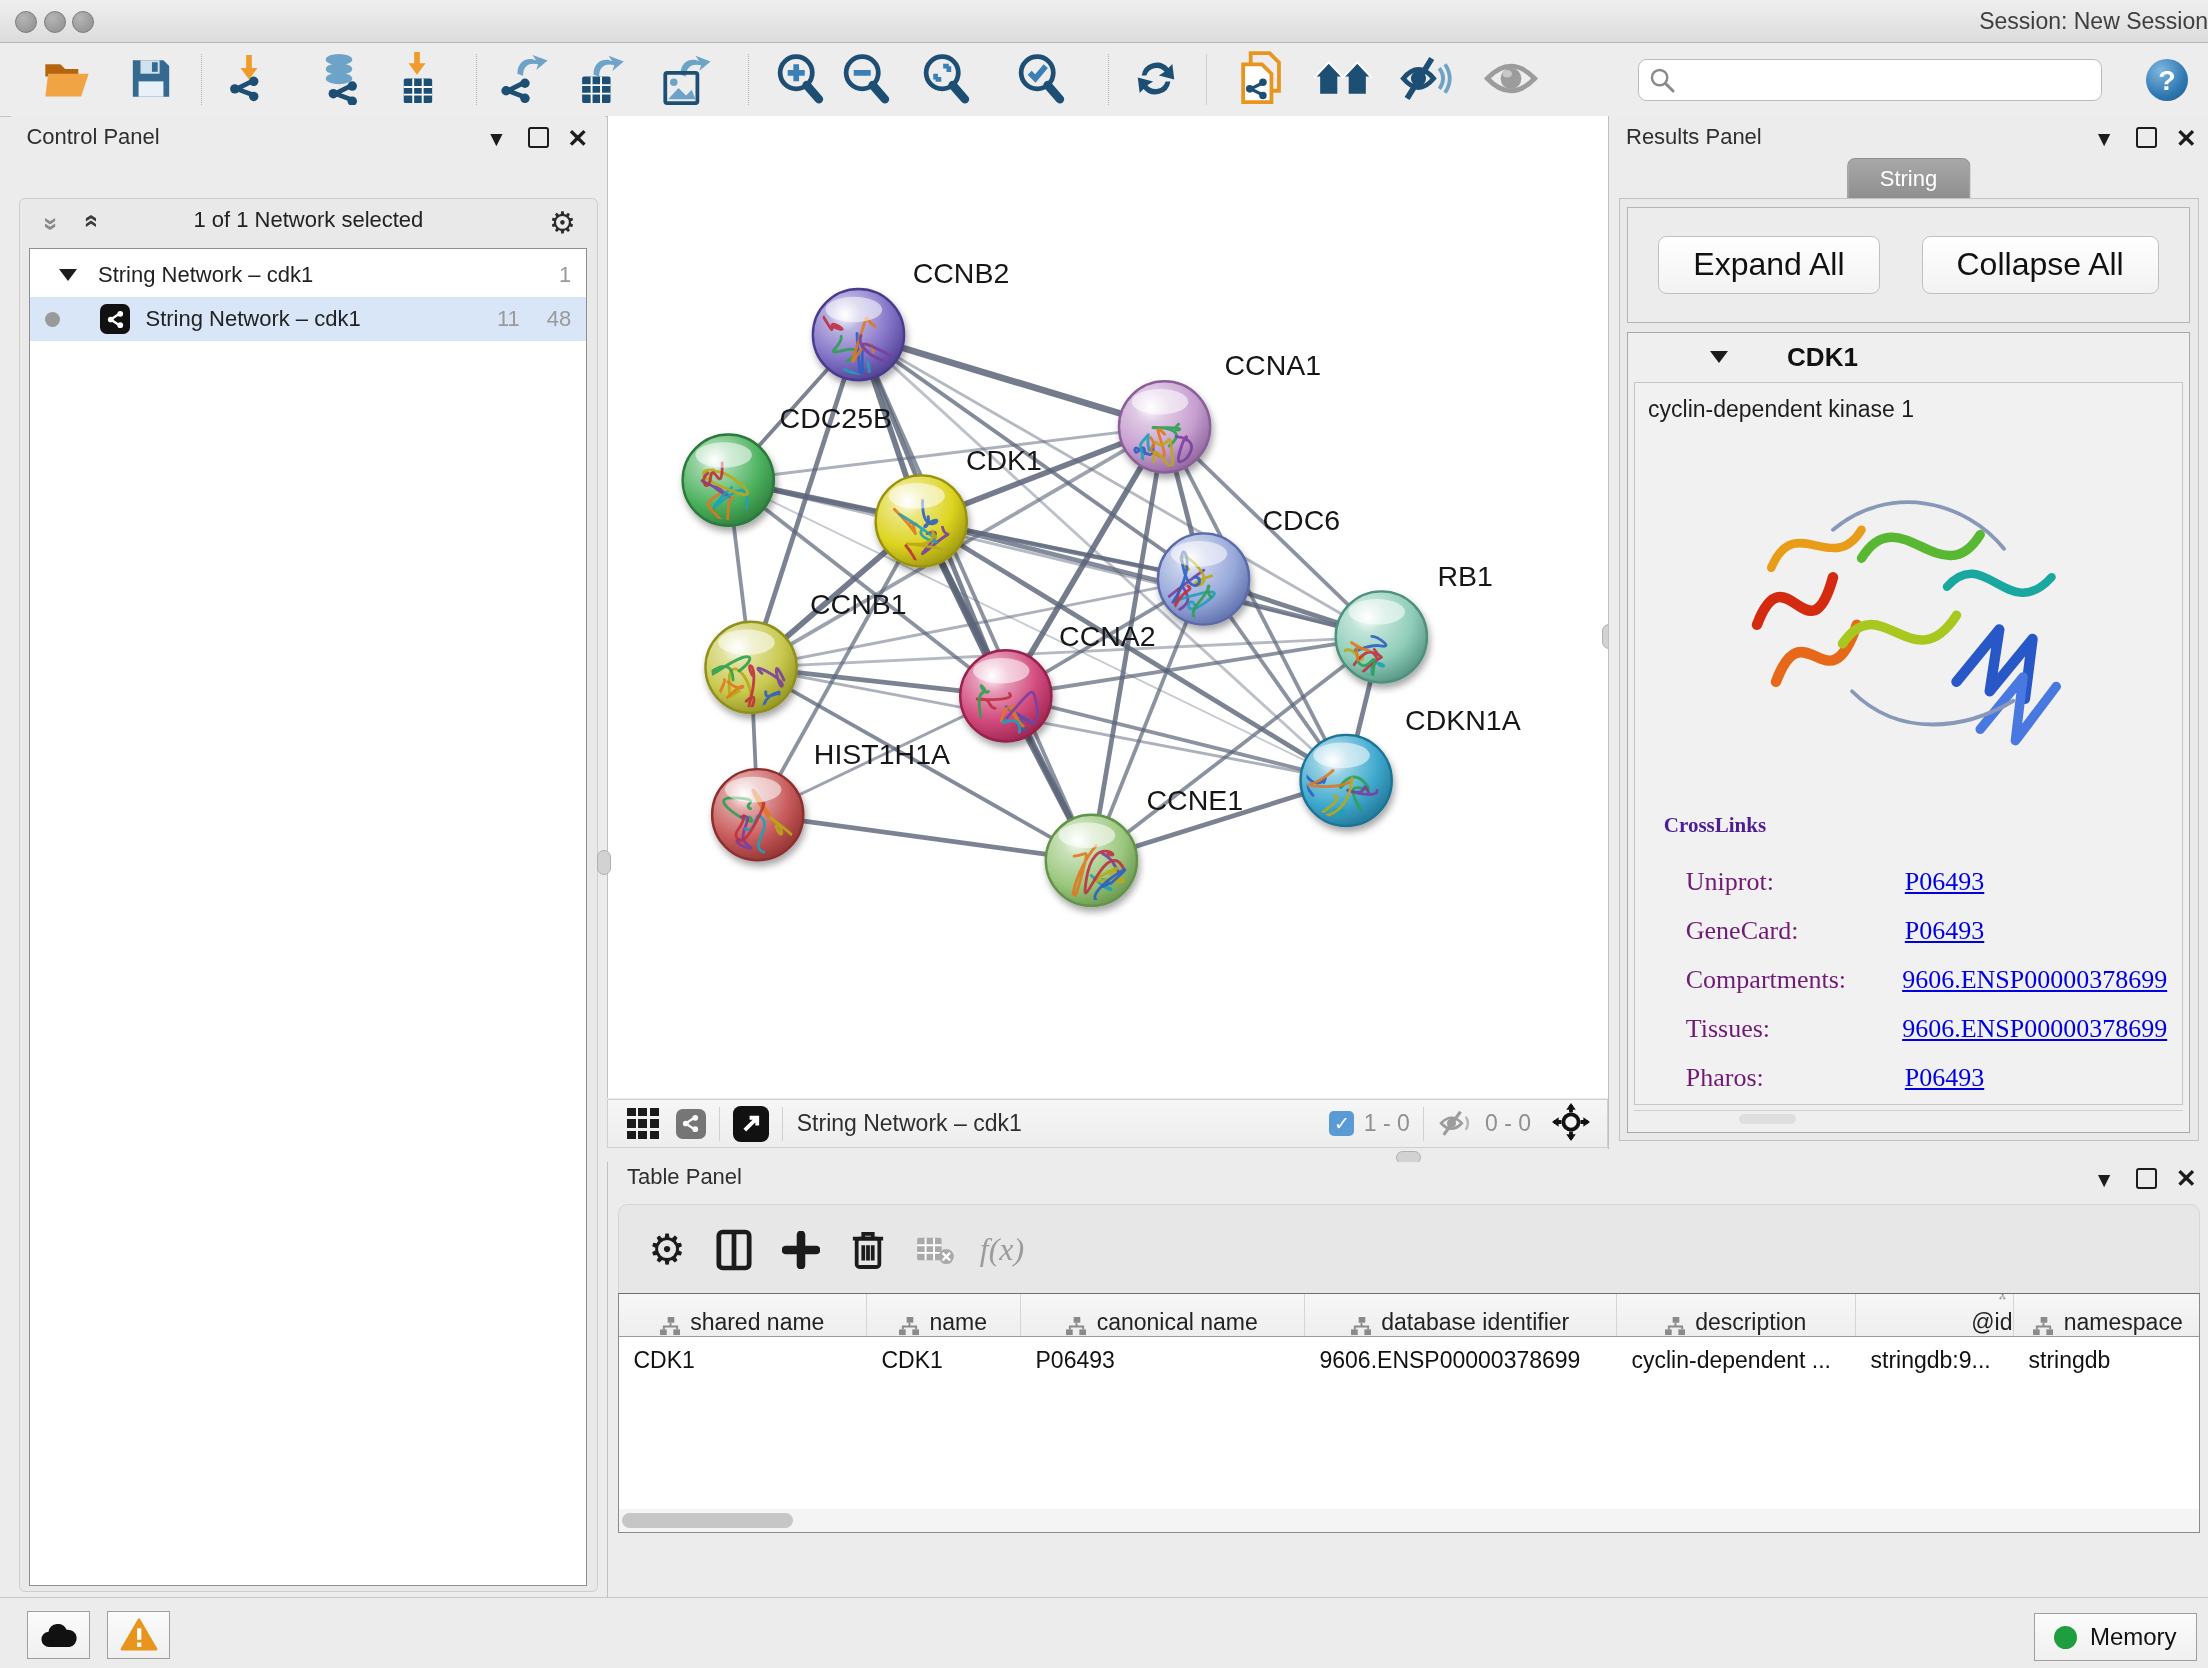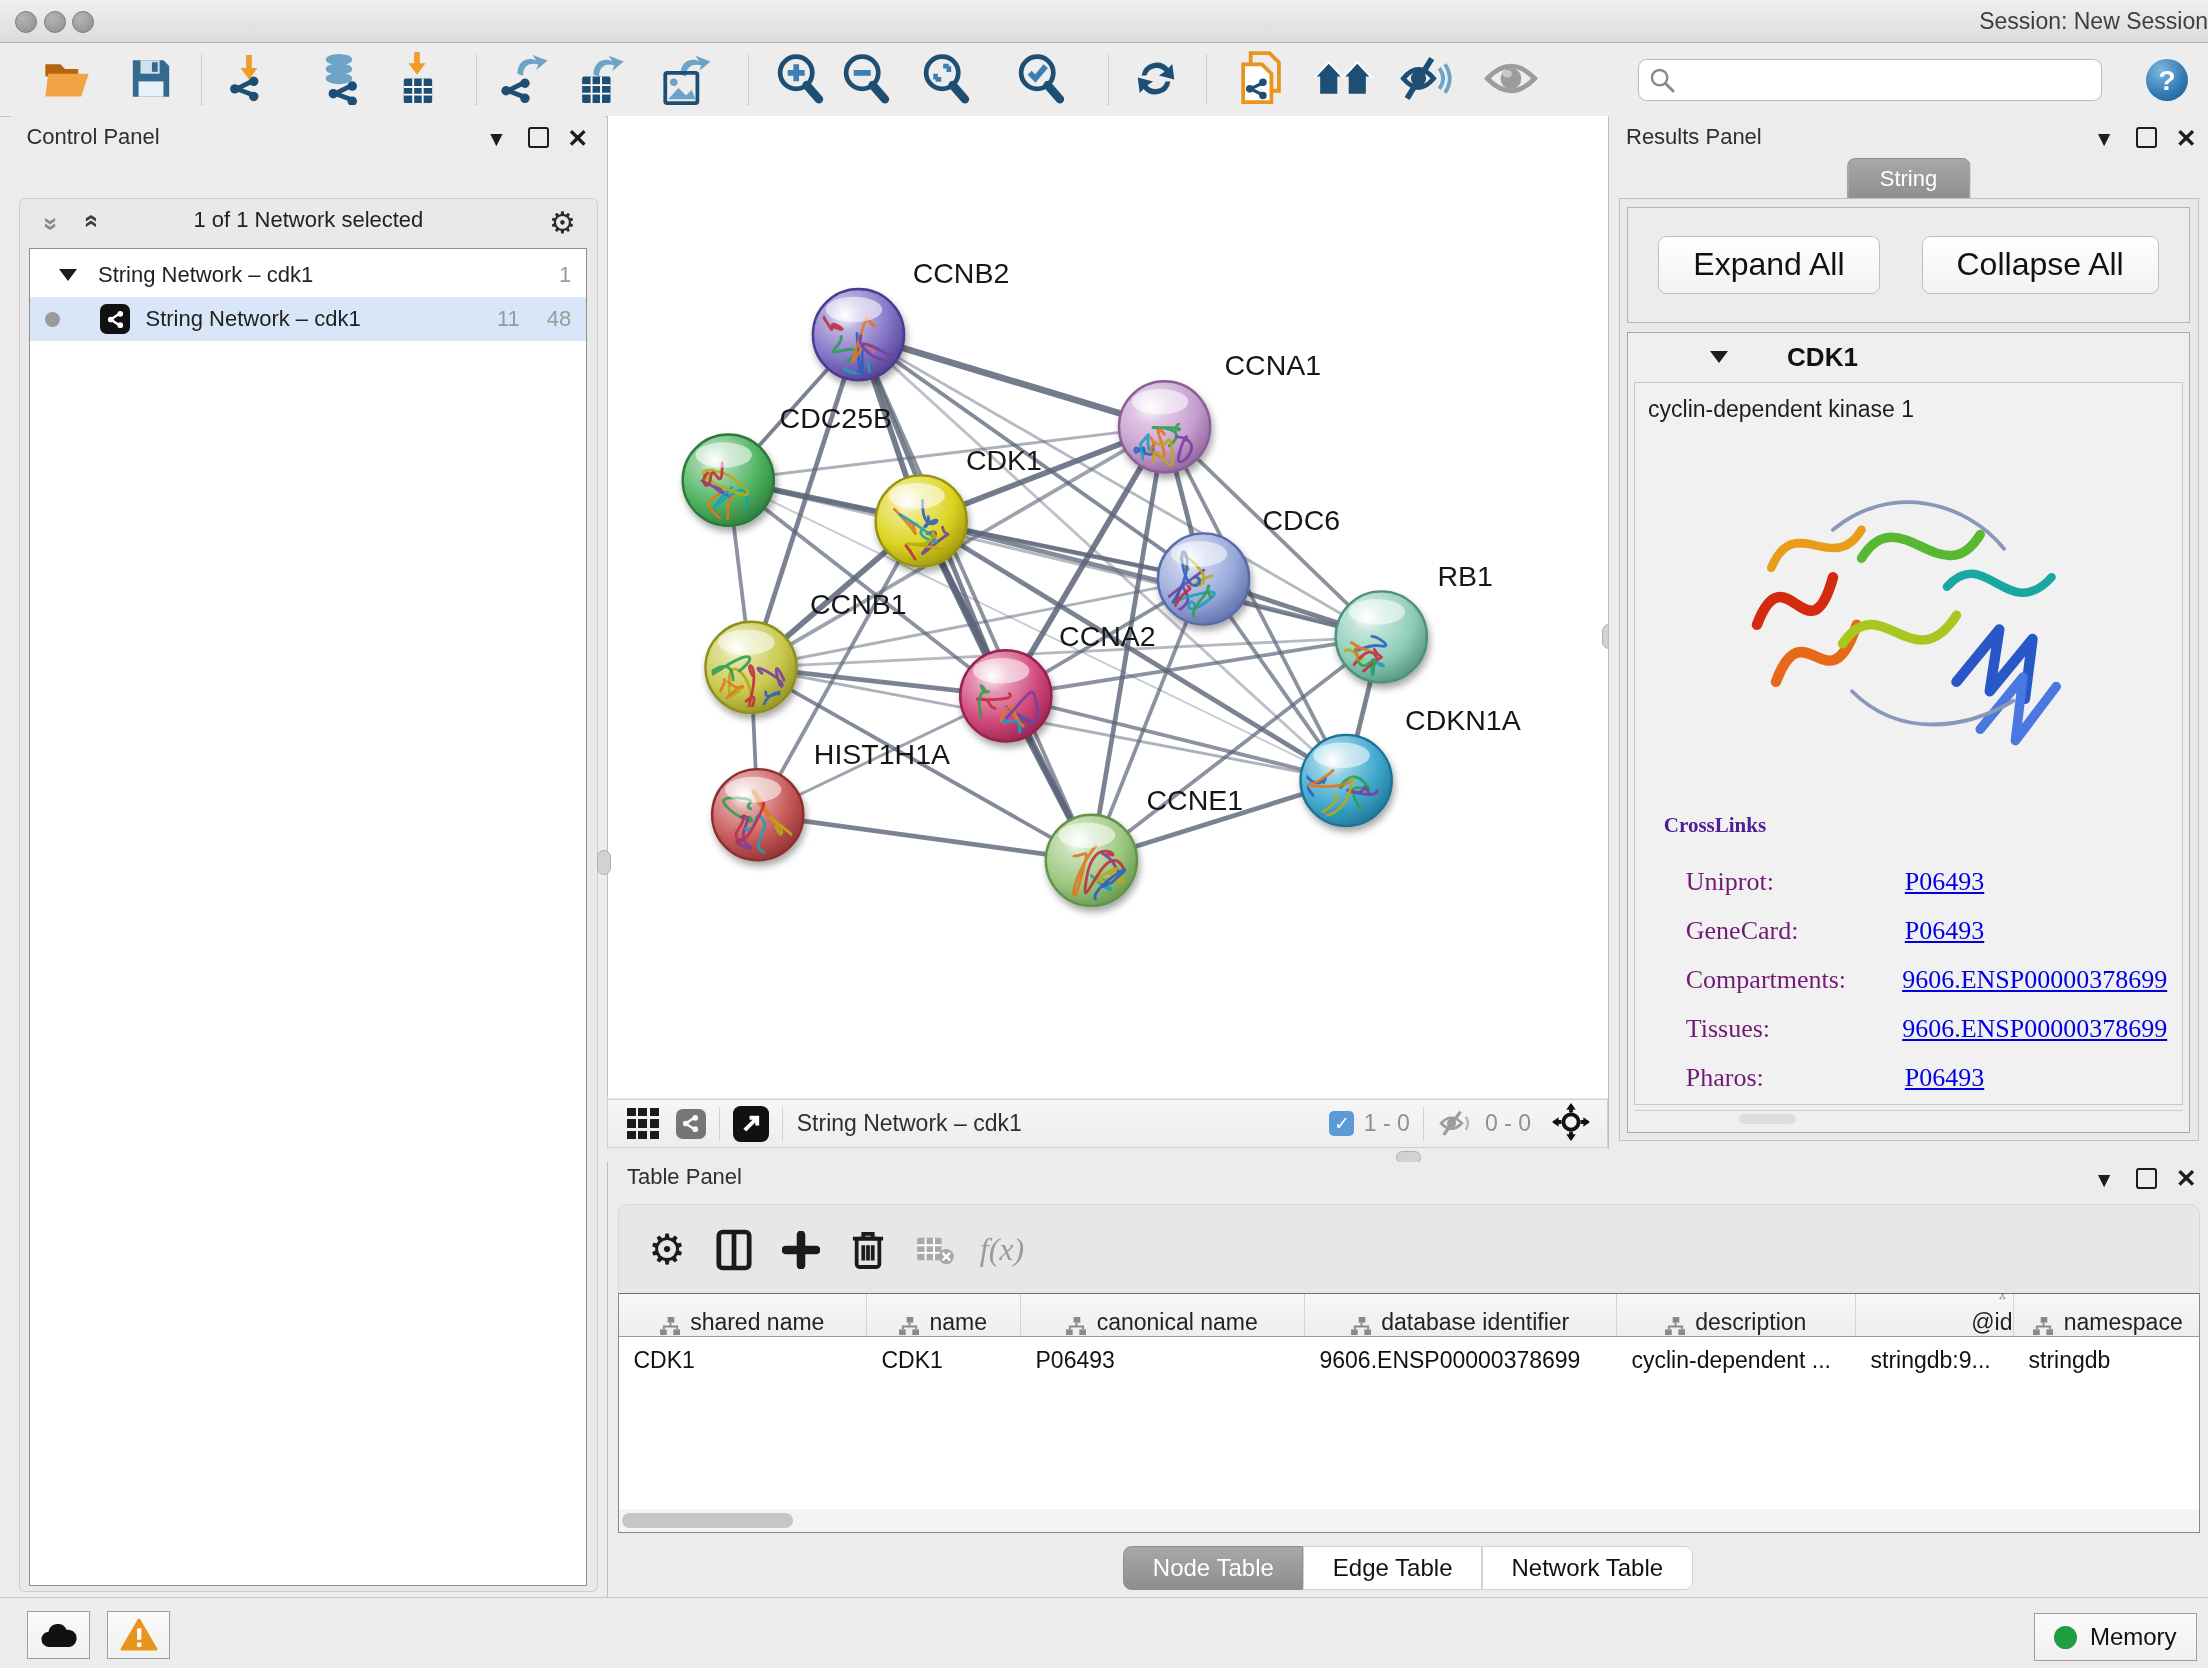--- a/index.html
+++ b/index.html
@@ -850,25 +850,20 @@
             <div class="td" style="width: 312px;">9606.ENSP00000378699</div>
             <div class="td" style="width: 239px;">cyclin-dependent ...</div>
             <div class="td" style="width: 158px;">stringdb:9...</div>
             <div class="td" style="width: 190px;">stringdb</div>
           </div>
         </div>
       <div class="tbl-scroll">
           <span></span>
         </div>
     </div>
-    <div class="tp-tabs" id="tp-tabs">
-        <div class="tp-tab active">Node Table</div>
-        <div class="tp-tab">Edge Table</div>
-        <div class="tp-tab">Network Table</div>
-      </div>
   </div>
 
   <div class="statusbar">
     <span class="sb-btn" style="left:27px">
       <svg width="38" height="27" viewBox="0 0 40 28">
           <path d="M10 26 a8 8 0 0 1 -1 -16 a10 10 0 0 1 19 -2 a7 7 0 0 1 3 18z" fill="#111"></path>
         </svg>
     </span>
     <span class="sb-btn" style="left:107px">
       <svg width="38" height="34" viewBox="0 0 40 36">

